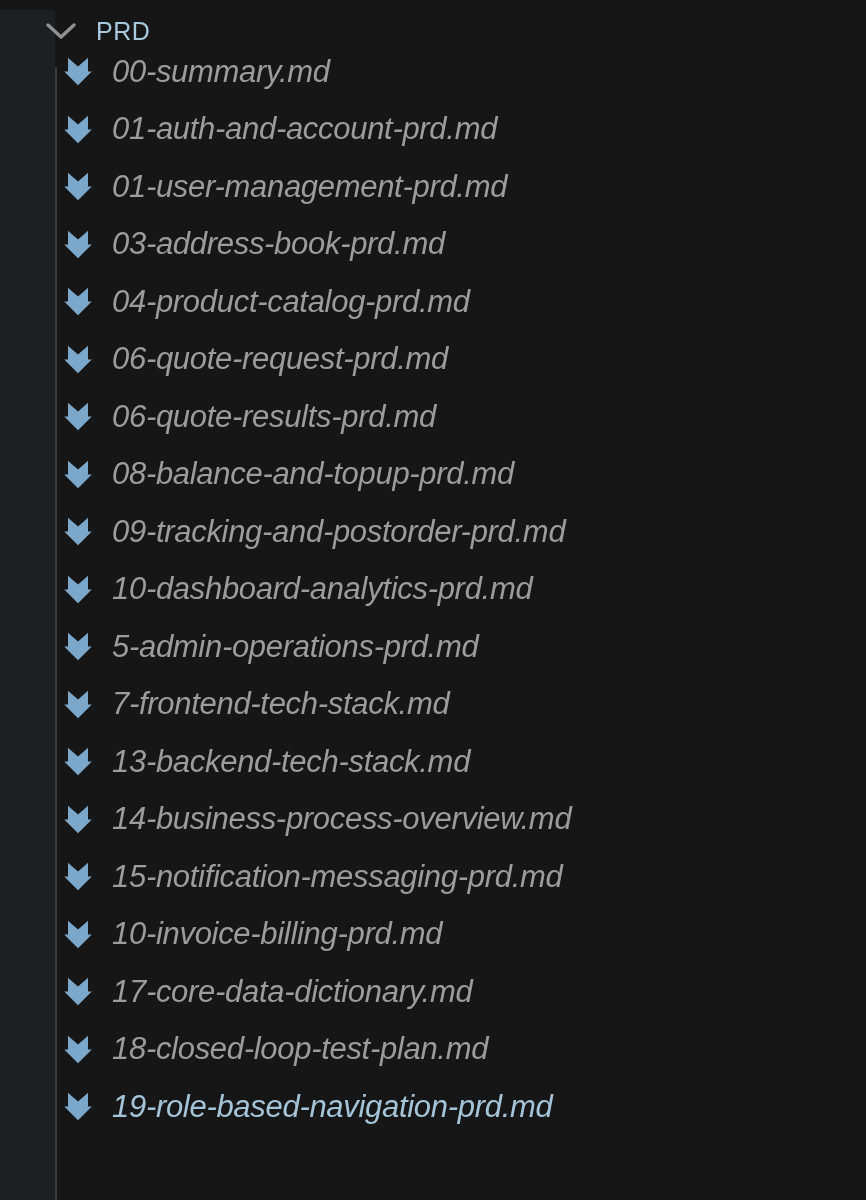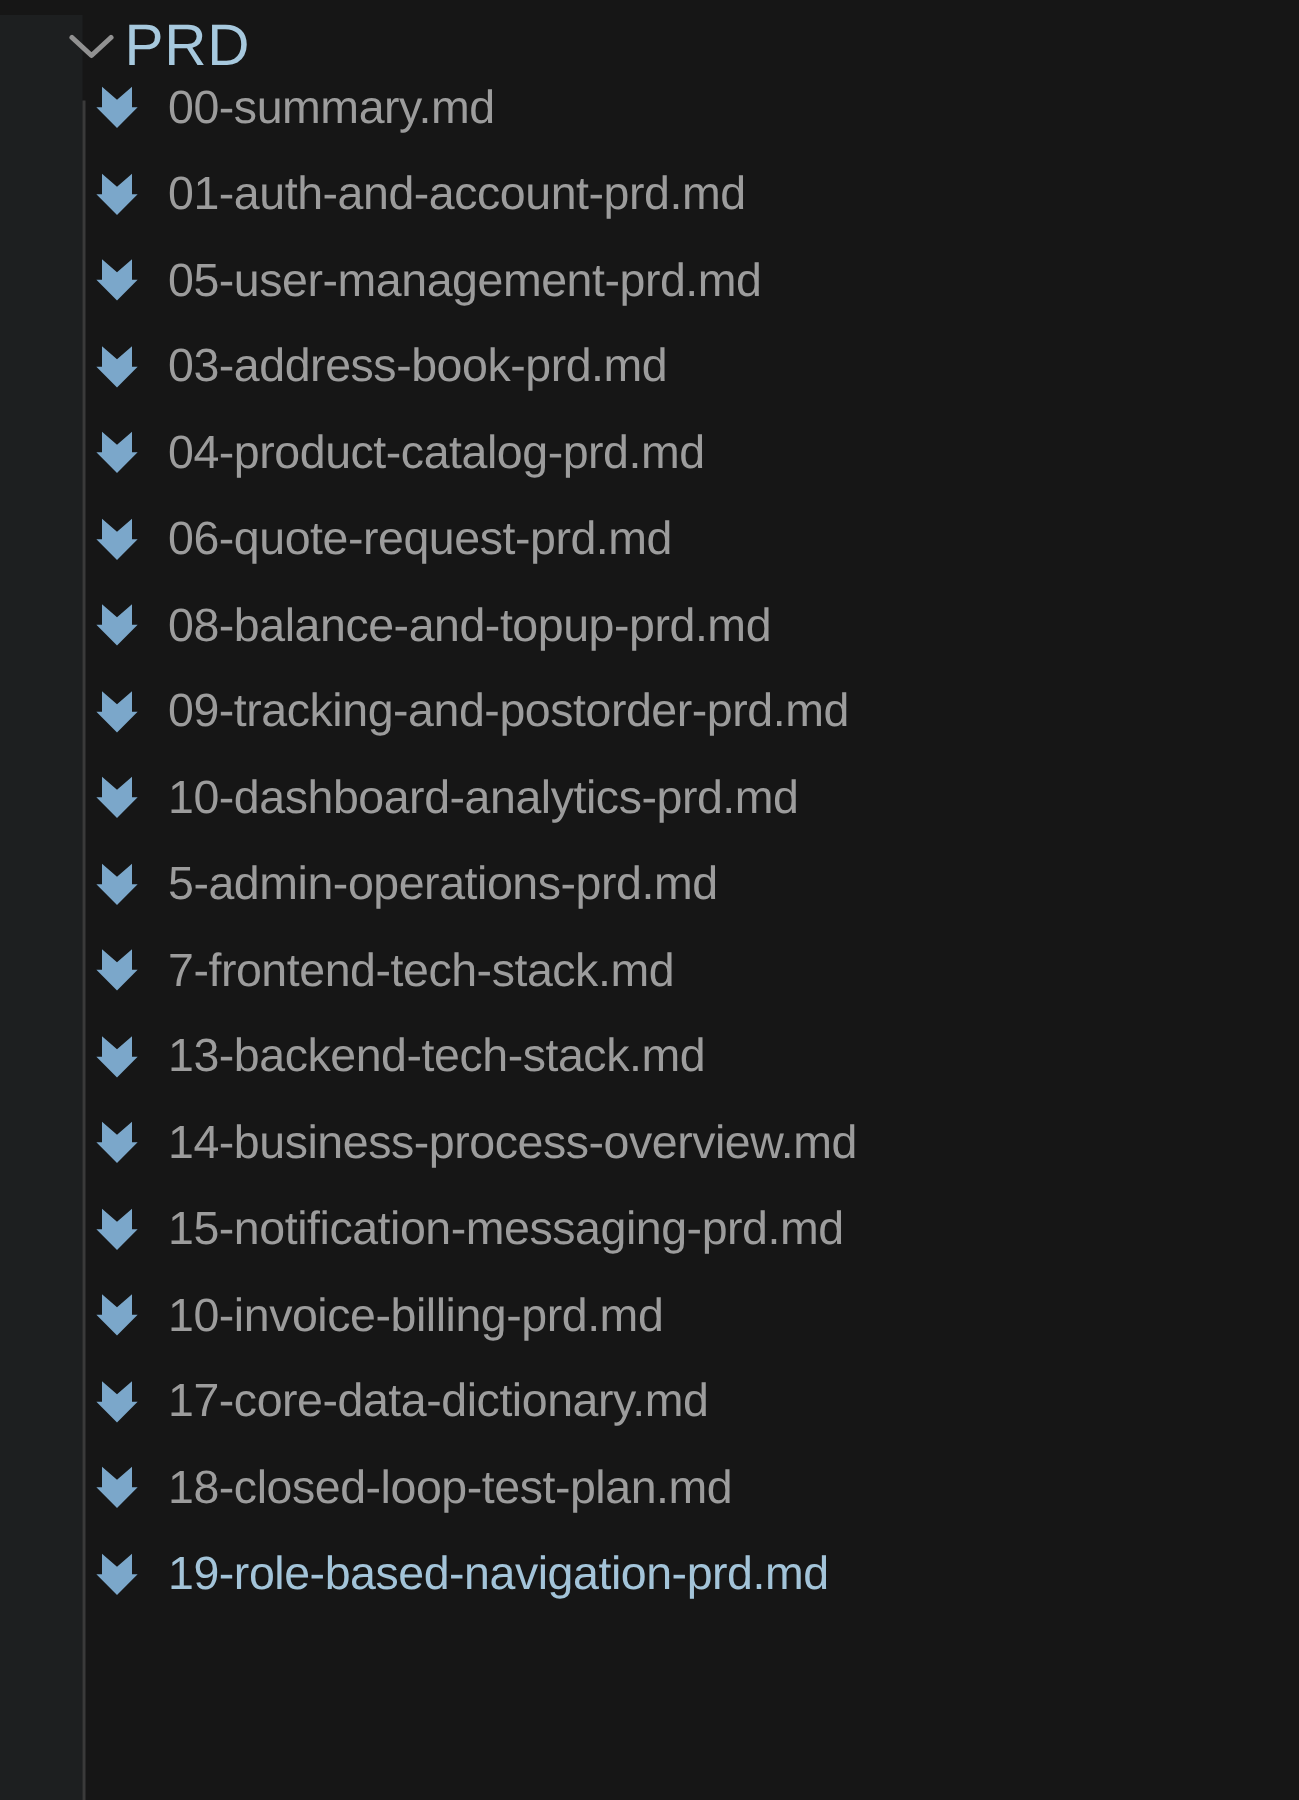--- a/index.html
+++ b/index.html
@@ -39,30 +39,31 @@
     flex: 0 0 auto;
   }
   .chevron polyline {
     fill: none;
     stroke: var(--chevron, #919191);
     stroke-width: 3.4;
     stroke-linecap: round;
     stroke-linejoin: round;
   }
   .folder-label {
-    margin-left: 7px;
-    font-size: 39px;
+    margin-left: 20px;
+    font-size: 25px;
     font-weight: 500;
     letter-spacing: 0.5px;
     color: var(--folder-label, #a7c9de);
     white-space: nowrap;
   }
   .file-list {
     position: relative;
     margin-top: -9px;
+    font-style: italic;
   }
   .file-row {
     display: flex;
     align-items: center;
     height: 57.5px;
     cursor: pointer;
   }
   .file-icon {
     width: 30px; height: 33px;
     margin-left: 63px;
@@ -109,21 +110,21 @@
     <svg class="file-icon" viewBox="0 0 24 26">
       <polygon points="4,2 12,9 20,2 20,13 23,13 12,24 1,13 4,13"></polygon>
     </svg>
     <span class="file-label">01-auth-and-account-prd.md</span>
   </div>
 
   <div class="file-row">
     <svg class="file-icon" viewBox="0 0 24 26">
       <polygon points="4,2 12,9 20,2 20,13 23,13 12,24 1,13 4,13"></polygon>
     </svg>
-    <span class="file-label">05-user-management-prd.md</span>
+    <span class="file-label">01-user-management-prd.md</span>
   </div>
 
   <div class="file-row">
     <svg class="file-icon" viewBox="0 0 24 26">
       <polygon points="4,2 12,9 20,2 20,13 23,13 12,24 1,13 4,13"></polygon>
     </svg>
     <span class="file-label">03-address-book-prd.md</span>
   </div>
 
   <div class="file-row">
@@ -133,20 +134,26 @@
     <span class="file-label">04-product-catalog-prd.md</span>
   </div>
 
   <div class="file-row">
     <svg class="file-icon" viewBox="0 0 24 26">
       <polygon points="4,2 12,9 20,2 20,13 23,13 12,24 1,13 4,13"></polygon>
     </svg>
     <span class="file-label">06-quote-request-prd.md</span>
   </div>
 
+  <div class="file-row">
+    <svg class="file-icon" viewBox="0 0 24 26">
+      <polygon points="4,2 12,9 20,2 20,13 23,13 12,24 1,13 4,13"></polygon>
+    </svg>
+    <span class="file-label">06-quote-results-prd.md</span>
+  </div>
 
 
   <div class="file-row">
     <svg class="file-icon" viewBox="0 0 24 26">
       <polygon points="4,2 12,9 20,2 20,13 23,13 12,24 1,13 4,13"></polygon>
     </svg>
     <span class="file-label">08-balance-and-topup-prd.md</span>
   </div>
 
   <div class="file-row">

